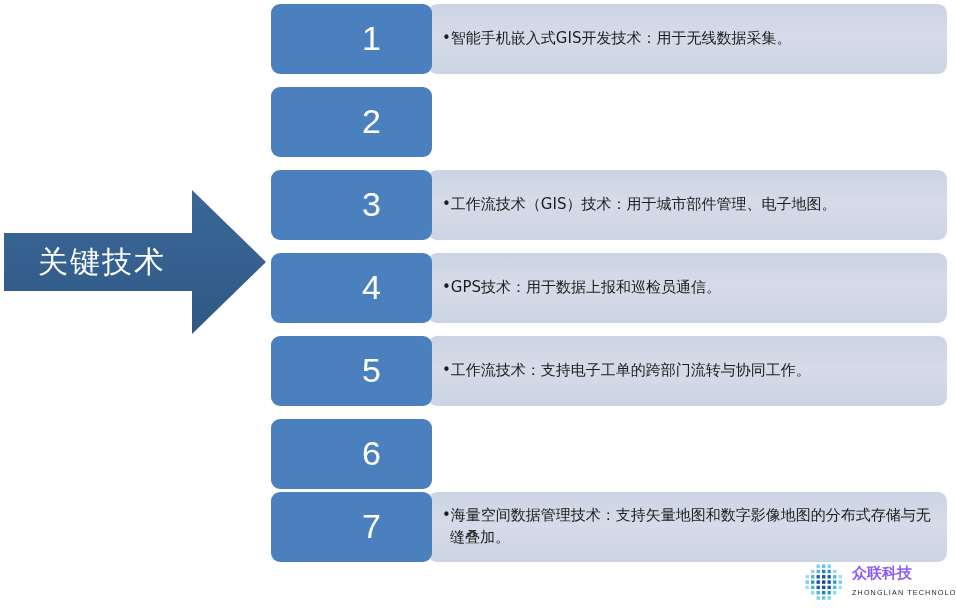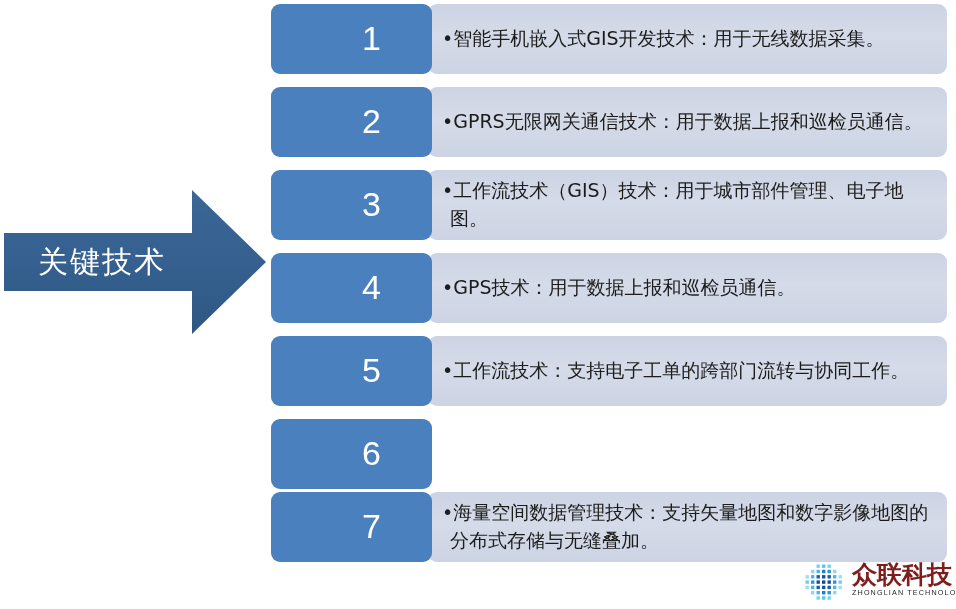--- a/index.html
+++ b/index.html
@@ -102,21 +102,21 @@
     border-radius: 9px;
     box-sizing: border-box;
     z-index: 2;
     display: flex;
     align-items: center;
     overflow: hidden;
   }
   .text-panel p {
     margin: 0;
     padding: 0 10px 0 14px;
-    font-size: 19px;
+    font-size: 15px;
     line-height: 1.45;
     color: #1c1c1c;
     font-family: "DejaVu Sans", "Liberation Sans", sans-serif;
     text-indent: -8px;
     padding-left: 22px;
   }
 
   
   .logo {
     position: absolute;
@@ -133,26 +133,26 @@
     height: 40px;
   }
   .logo-text {
     position: absolute;
     left: 50px;
     top: 1px;
     width: 96px;
     height: 42px;
   }
   .logo-cn {
-    font-size: 25px;
+    font-size: 15px;
     font-weight: bold;
-    color: #7f1d1d;
+    color: #8b5cf6;
     letter-spacing: 0px;
     line-height: 26px;
-    font-family: Liberation Serif, serif;
+    font-family: Liberation Mono, monospace;
     white-space: nowrap;
   }
   .logo-en {
     font-size: 7.2px;
     color: #231f20;
     letter-spacing: 1.15px;
     line-height: 10px;
     font-family: "Liberation Sans", "DejaVu Sans", sans-serif;
     white-space: nowrap;
   }
@@ -184,23 +184,20 @@
       </div>
       <div class="text-panel">
         <p>•智能手机嵌入式GIS开发技术：用于无线数据采集。</p>
       </div>
     </div>
 
     <div class="row" style="top:83px;height:70px;">
       <div class="num-box">
         <span>2</span>
       </div>
-      <div class="text-panel">
-        <p>•GPRS无限网关通信技术：用于数据上报和巡检员通信。</p>
-      </div>
     </div>
 
     <div class="row" style="top:166px;height:70px;">
       <div class="num-box">
         <span>3</span>
       </div>
       <div class="text-panel">
         <p>•工作流技术（GIS）技术：用于城市部件管理、电子地图。</p>
       </div>
     </div>

